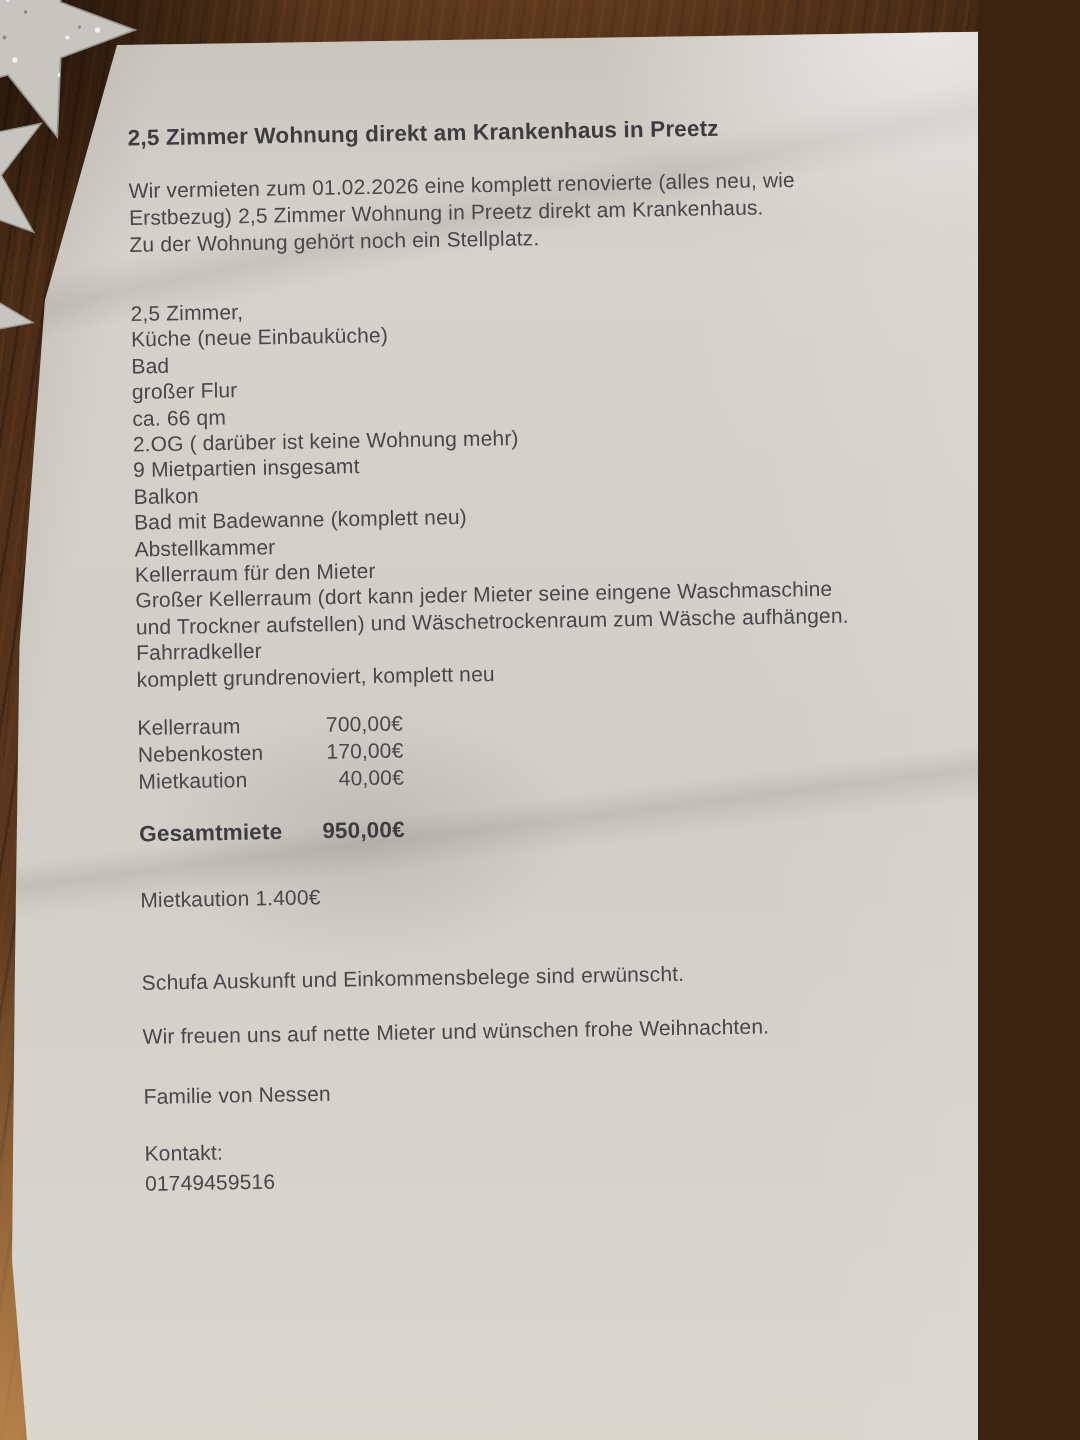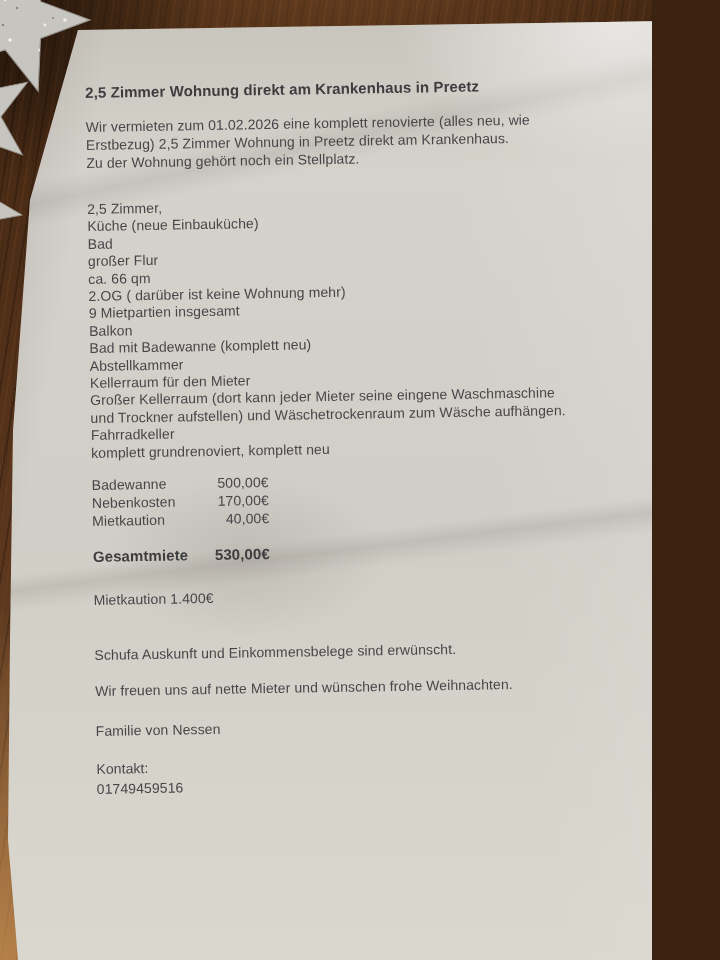--- a/index.html
+++ b/index.html
@@ -185,36 +185,36 @@
       <div>Abstellkammer</div>
       <div>Kellerraum für den Mieter</div>
       <div>Großer Kellerraum (dort kann jeder Mieter seine eingene Waschmaschine</div>
       <div>und Trockner aufstellen) und Wäschetrockenraum zum Wäsche aufhängen.</div>
       <div>Fahrradkeller</div>
       <div>komplett grundrenoviert, komplett neu</div>
     </div>
 
     <div class="costs">
       <div class="cost-row">
-        <span>Badewanne</span>
-        <span>500,00€</span>
+        <span>Kellerraum</span>
+        <span>700,00€</span>
       </div>
       <div class="cost-row">
         <span>Nebenkosten</span>
         <span>170,00€</span>
       </div>
       <div class="cost-row">
         <span>Mietkaution</span>
         <span>40,00€</span>
       </div>
     </div>
 
     <div class="total-row">
       <span>Gesamtmiete</span>
-      <span>530,00€</span>
+      <span>950,00€</span>
     </div>
 
     <div class="deposit">Mietkaution 1.400€</div>
 
     <div class="note-1">Schufa Auskunft und Einkommensbelege sind erwünscht.</div>
     <div class="note-2">Wir freuen uns auf nette Mieter und wünschen frohe Weihnachten.</div>
 
     <div class="signature">Familie von Nessen</div>
 
     <div class="contact">

